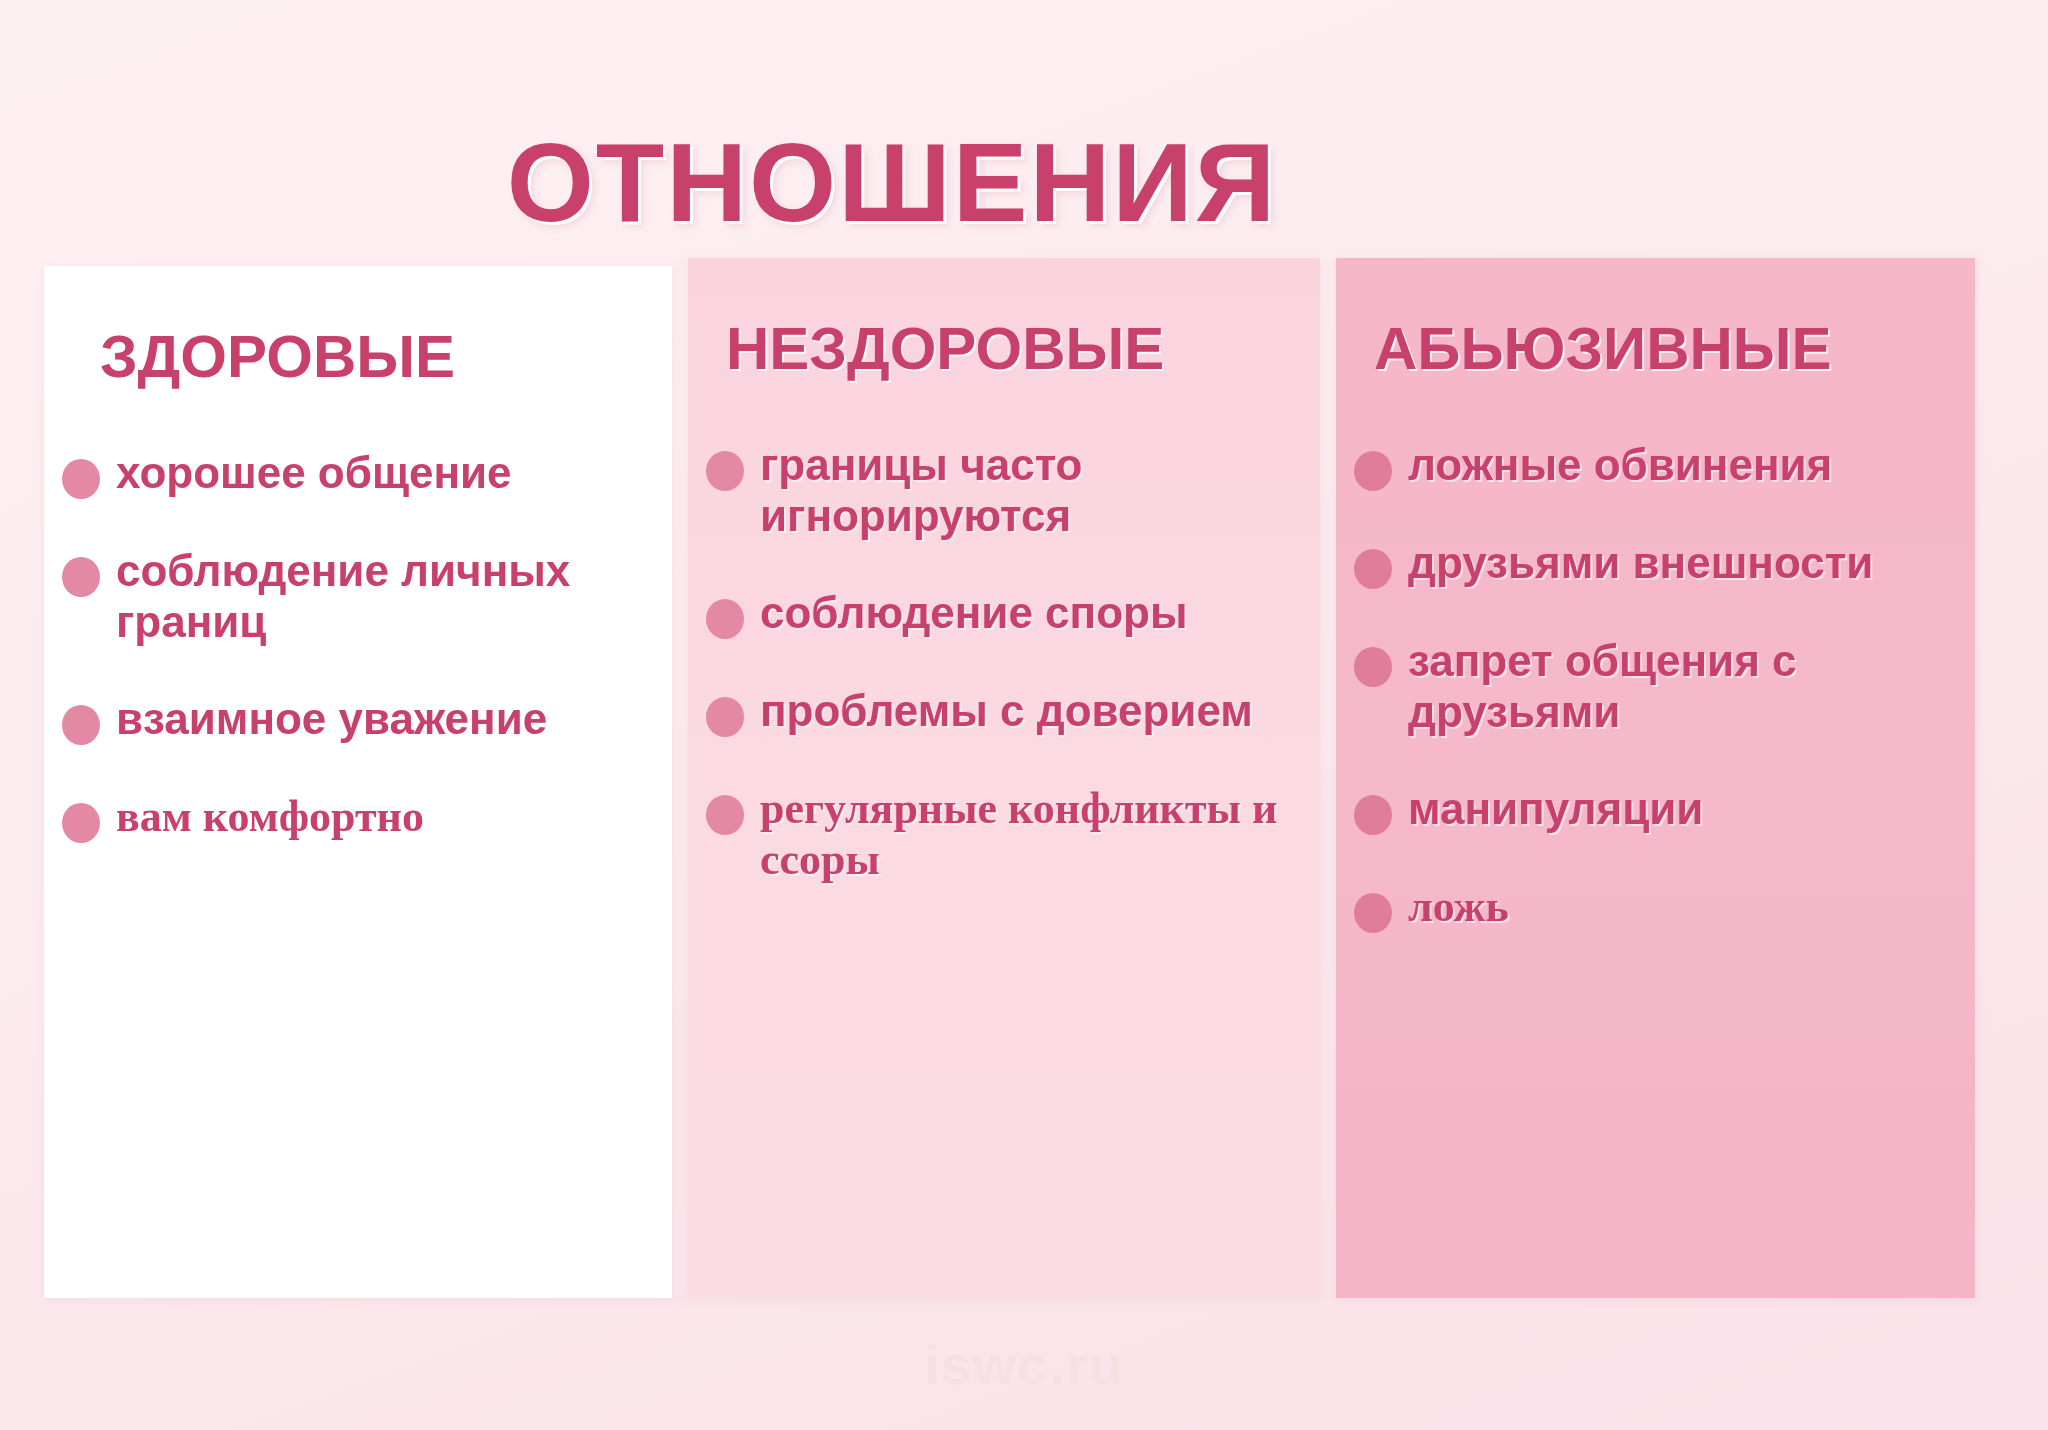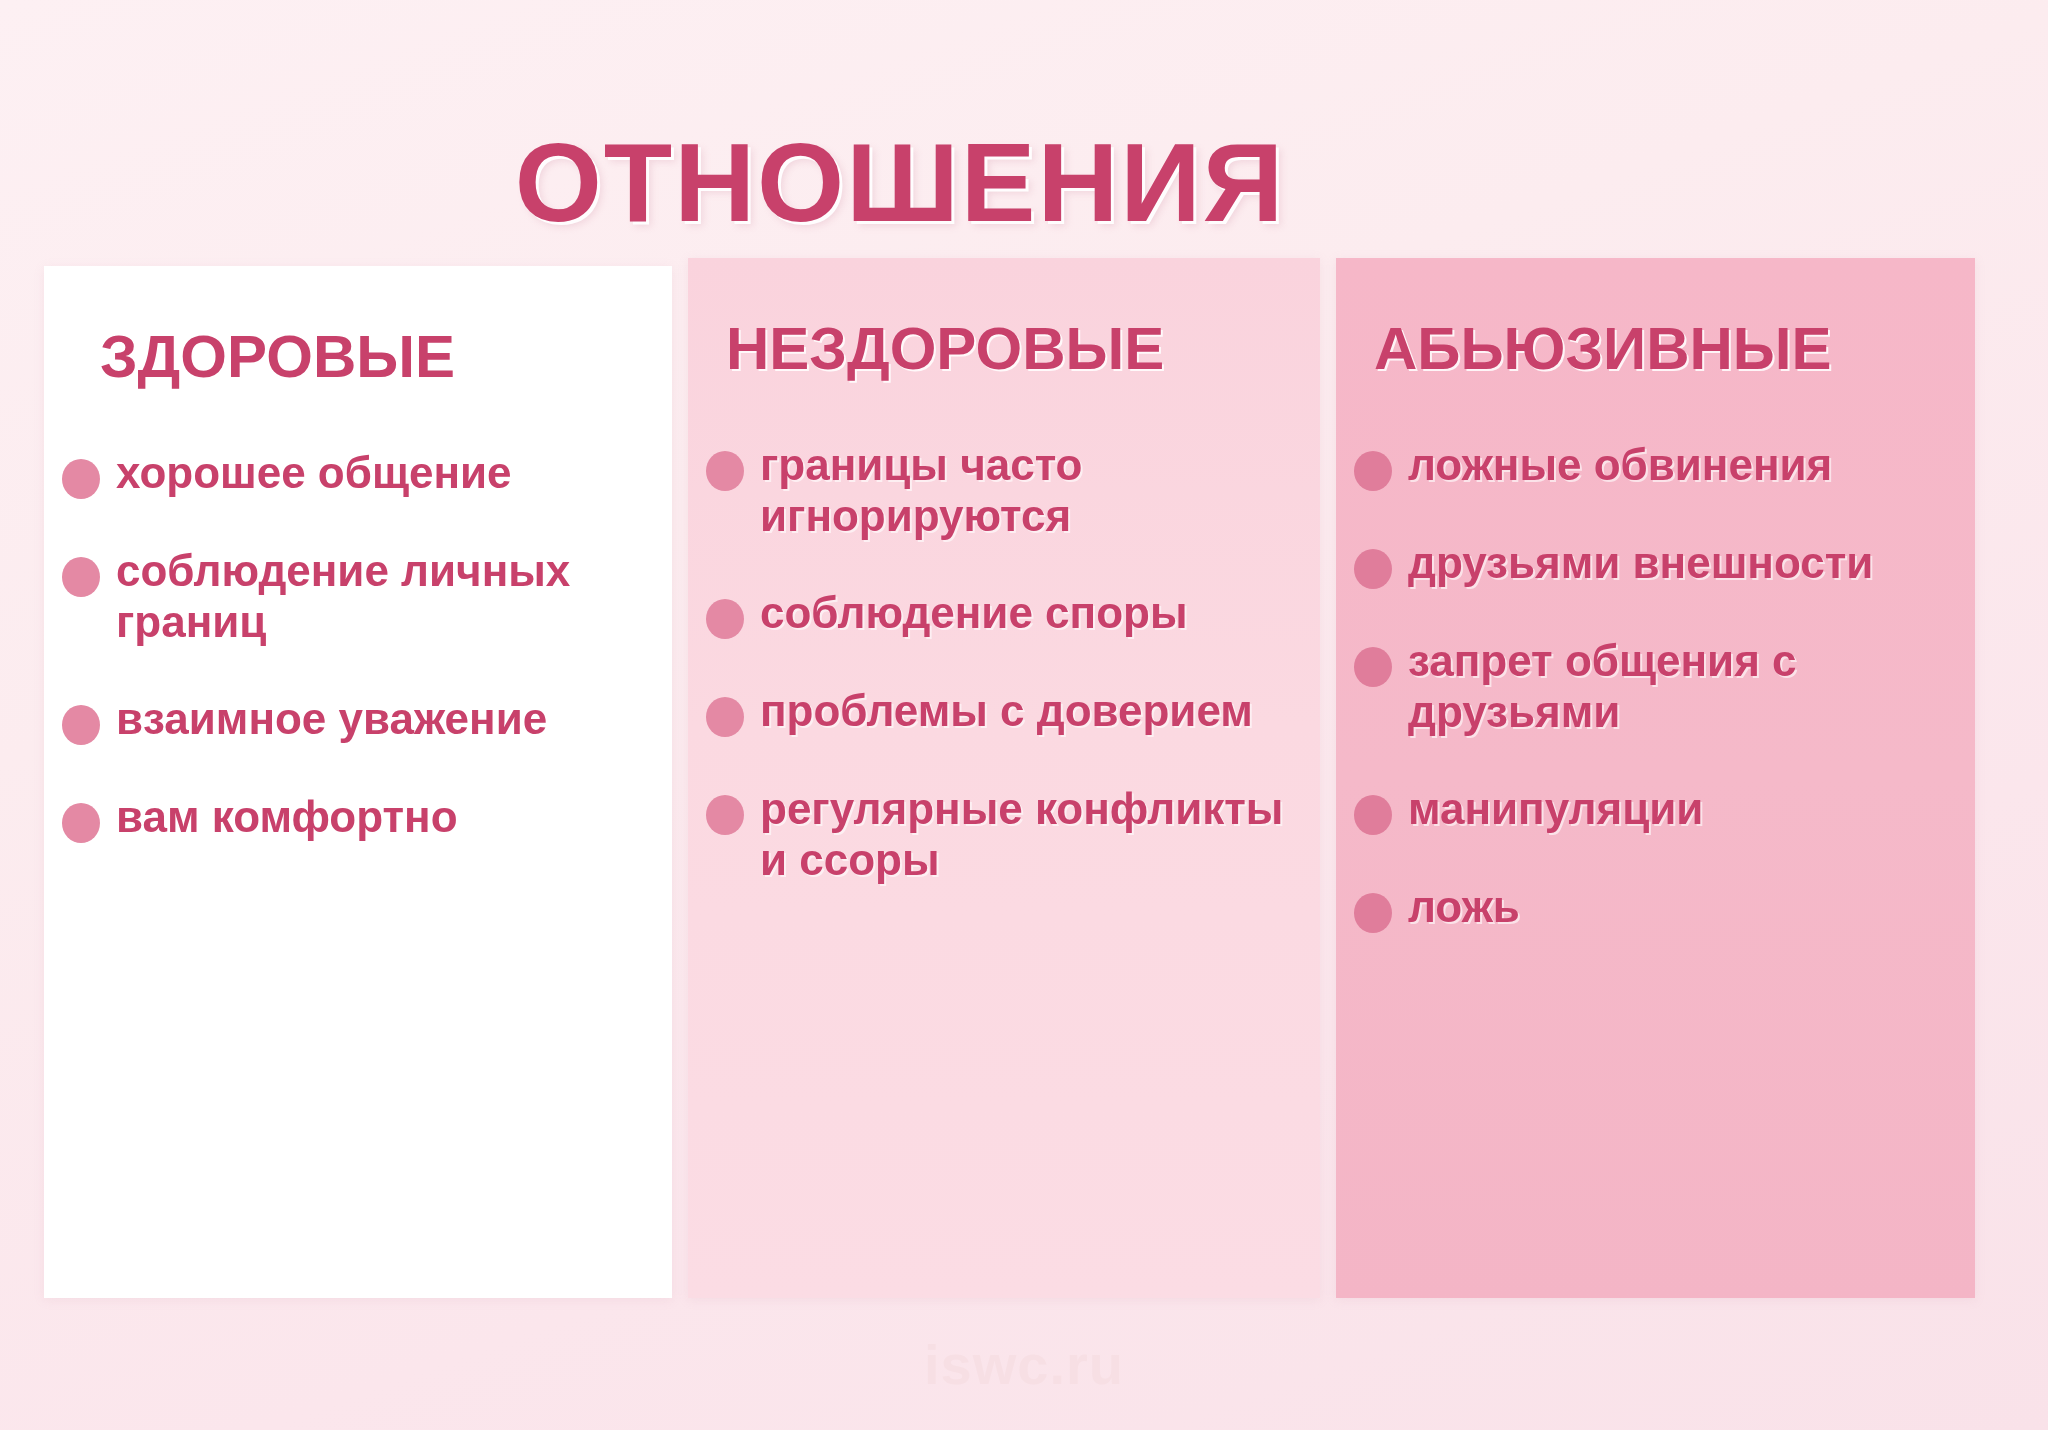--- a/index.html
+++ b/index.html
@@ -19,21 +19,21 @@
     position: relative;
     width: 2048px;
     height: 1430px;
     box-sizing: border-box;
   }
 
   
   .title-wrap {
     position: absolute;
     top: 52px;
-    left: 12px;
+    left: 4px;
     width: 1776px;
     text-align: center;
   }
   .poster-title {
     display: inline-block;
     font-size: 112px;
     font-weight: 800;
     letter-spacing: 2px;
     color: #c8416b;
     text-shadow: 3px 3px 0 rgba(255,255,255,0.95), 5px 5px 7px rgba(220,160,180,0.30);
@@ -92,21 +92,21 @@
     list-style: none;
     margin: 0;
     padding: 0;
   }
 
   .bullet-item {
     display: flex;
     align-items: flex-start;
     margin-bottom: 46px;
   }
-  .bullet-item:last-child { margin-bottom: 0; }
+  .bullet-item:last-child { margin-bottom: 0; font-family: Liberation Serif, serif; }
 
   .bullet-dot {
     flex: 0 0 auto;
     width: 38px;
     height: 40px;
     border-radius: 50%;
     background: #e489a4;
     margin-top: 12px;
     margin-right: 16px;
   }

